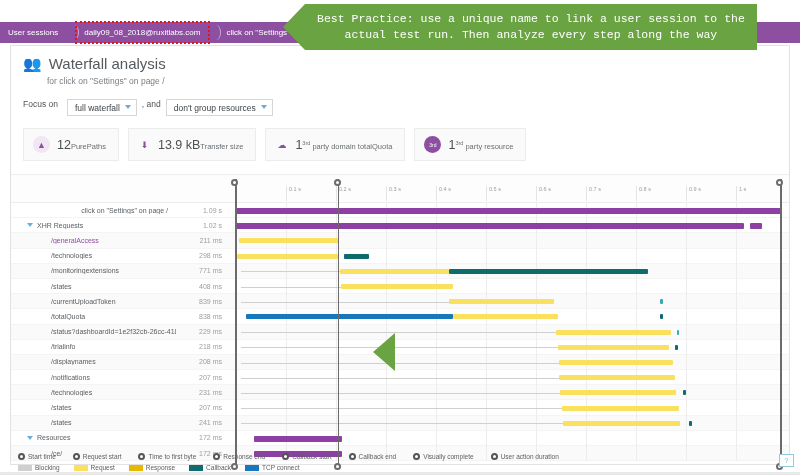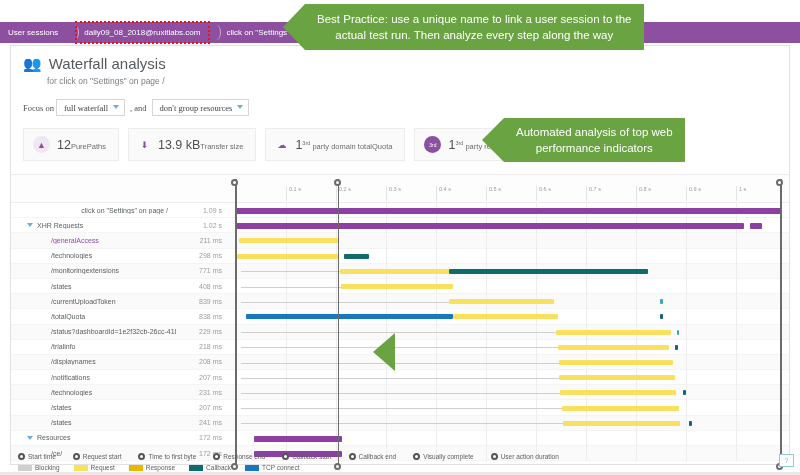--- a/index.html
+++ b/index.html
@@ -41,42 +41,42 @@
     border-bottom:22px solid transparent;
     border-right:22px solid #6aa342;
   }
   .callout .body {
     background:#6aa342; color:#ffffff; display:flex; flex-direction:column;
     justify-content:center; align-items:center; padding:4px 12px;
     font-size:11.5px; line-height:16px; text-align:center; white-space:nowrap;
   }
   #callout1 { left:283px; top:4px; }
   #callout1 .arrow { border-top-width:23px; border-bottom-width:23px; }
-  #callout1 .body { height:46px; }
+  #callout1 .body { height:46px;font-family:Liberation Mono, monospace; }
   #callout2 { left:482px; top:118px; }
   #callout2 .arrow { border-top-width:22px; border-bottom-width:22px; }
   #callout2 .body { height:44px; }
   #callout3 { left:373px; top:333px; }
   #callout3 .arrow { border-top-width:19px; border-bottom-width:19px; }
   #callout3 .body { height:26px; font-size:11px; }
 
   
   .panel {
     position:absolute; left:10px; top:45px; width:780px; height:420px;
     background:#ffffff; border:1px solid #e2e2e2;
   }
 
   .title-row { position:absolute; left:12px; top:8px; display:flex; align-items:flex-start; }
   .title-icon { color:#4f4f4f; font-size:15px; margin-right:7px; line-height:20px; }
   .page-title { font-size:15px; color:#555a5e; font-weight:400; line-height:19px; }
   .page-sub { font-size:8.5px; color:#7a7f83; margin-left:24px; margin-top:1px; }
 
   .focus-row {
-    position:absolute; left:12px; top:53px; display:flex; align-items:center;
-    font-size:8.5px; color:#4f5457;font-family:Liberation Serif, serif;
+    position:absolute; left:12px; top:53px; display:flex; align-items:flex-start;
+    font-size:8.5px; color:#4f5457;
   }
   .select {
     border:1px solid #d6d6d6; background:#fff; height:17px; padding:0 16px 0 7px;
     display:flex; align-items:center; font-size:8.5px; color:#3f4447;
     position:relative; margin:0 2px;
   }
   .select .chev {
     position:absolute; right:5px; top:5px; width:0;height:0;
     border-left:3px solid transparent; border-right:3px solid transparent;
     border-top:4px solid #6aaedb;
@@ -184,21 +184,21 @@
     <div class="title-row">
       <span class="title-icon">👥</span>
       <div>
         <div class="page-title">Waterfall analysis</div>
       </div>
     </div>
     <div class="page-sub" style="position:absolute;left:12px;top:29px;">for click on "Settings" on page /</div>
 
     <div class="focus-row">
       <span>Focus on</span>
-      <div class="select" style="margin-left:2px;">
+      <div class="select" style="margin-left:9px;">
         <span>full waterfall</span>
         <span class="chev"></span>
       </div>
       <span style="margin:0 3px;">, and</span>
       <div class="select">
         <span>don't group resources</span>
         <span class="chev"></span>
       </div>
     </div>
 
@@ -403,27 +403,20 @@
   </div>
 
   <div class="callout" id="callout1">
     <div class="arrow"></div>
     <div class="body">
       <span>Best Practice: use a unique name to link a user session to the</span>
       <span>actual test run. Then analyze every step along the way</span>
     </div>
   </div>
 
-  <div class="callout" id="callout2">
-    <div class="arrow"></div>
-    <div class="body">
-      <span>Automated analysis of top web</span>
-      <span>performance indicators</span>
-    </div>
-  </div>
 
   <div class="callout" id="callout3">
     <div class="arrow"></div>
   </div>
 
   <div class="legend-wrap">
     <div class="legend-row1" id="legend-markers">
         <span class="lg">
           <span class="ring"></span>
           <span>Start time</span>

